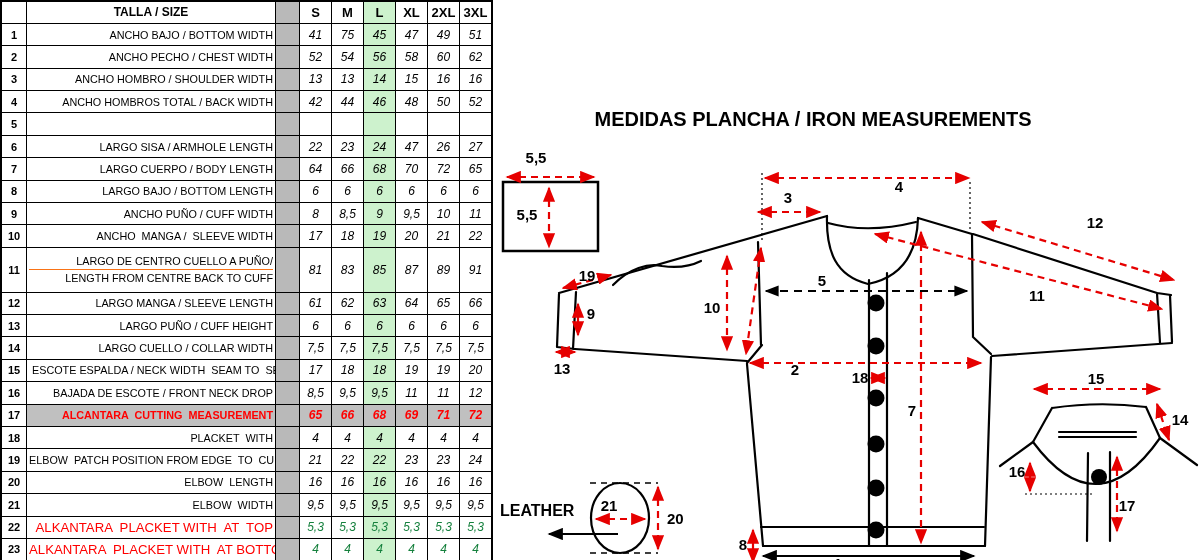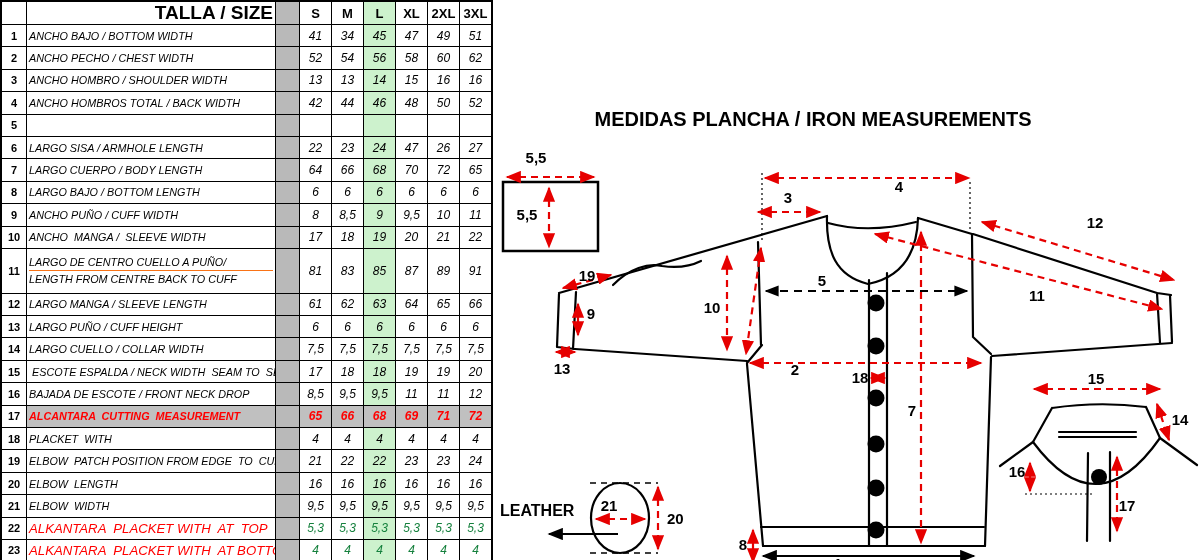--- a/index.html
+++ b/index.html
@@ -10,22 +10,22 @@
   
   table.chart {
     position:absolute; left:0; top:0; width:467px; height:560px;
     border-collapse:collapse; table-layout:fixed;
     border:2px solid #000;
   }
   table.chart td, table.chart th { border:1.5px solid #000; padding:0 2px; overflow:hidden; }
   table.chart tr { height:22.4px; }
   table.chart tr.tall { height:44.8px; }
   .c-num  { width:20px; font-weight:bold; font-size:11px; text-align:center; }
-  .c-label{ width:244px; font-style:italic; font-size:10.8px; text-align:left; padding-left:6px; white-space:pre; }
-  thead .c-label { font-style:normal; font-weight:bold; font-size:19px; text-align:right; }
+  .c-label{ width:244px; font-size:10.8px; text-align:right; padding-left:6px; white-space:pre; }
+  thead .c-label { font-style:normal; font-weight:bold; font-size:12px; text-align:center; }
   .c-sep  { width:19px; }
   .sep    { background:#b9b9b9; }
   .c-val  { width:27px; text-align:center; font-size:12px; font-style:italic; }
   thead .c-val { font-style:normal; font-weight:bold; font-size:13px; }
   .green  { background:#cdf2cd; }
   tr.alcantara .c-label, tr.alcantara .c-val { color:#ff0000; font-weight:bold; background:#c0c0c0;margin-left:43px; }
   tr.redrow .c-label { color:#ff0000; font-size:13.2px; }
   tr.redrow .c-val   { color:#15803d; }
   .l1 { border-bottom:1px solid #f97316; padding:2px 0; }
   .l2 { padding:2px 0; }
@@ -59,21 +59,21 @@
           <th class="c-val">2XL</th>
           <th class="c-val">3XL</th>
         </tr>
     </thead>
     <tbody id="tbody">
         <tr>
           <td class="c-num">1</td>
           <td class="c-label">ANCHO BAJO / BOTTOM WIDTH</td>
           <td class="c-sep sep"></td>
           <td class="c-val">41</td>
-          <td class="c-val">34</td>
+          <td class="c-val">75</td>
           <td class="c-val green">45</td>
           <td class="c-val">47</td>
           <td class="c-val">49</td>
           <td class="c-val">51</td>
         </tr>
         <tr>
           <td class="c-num">2</td>
           <td class="c-label">ANCHO PECHO / CHEST WIDTH</td>
           <td class="c-sep sep"></td>
           <td class="c-val">52</td>

